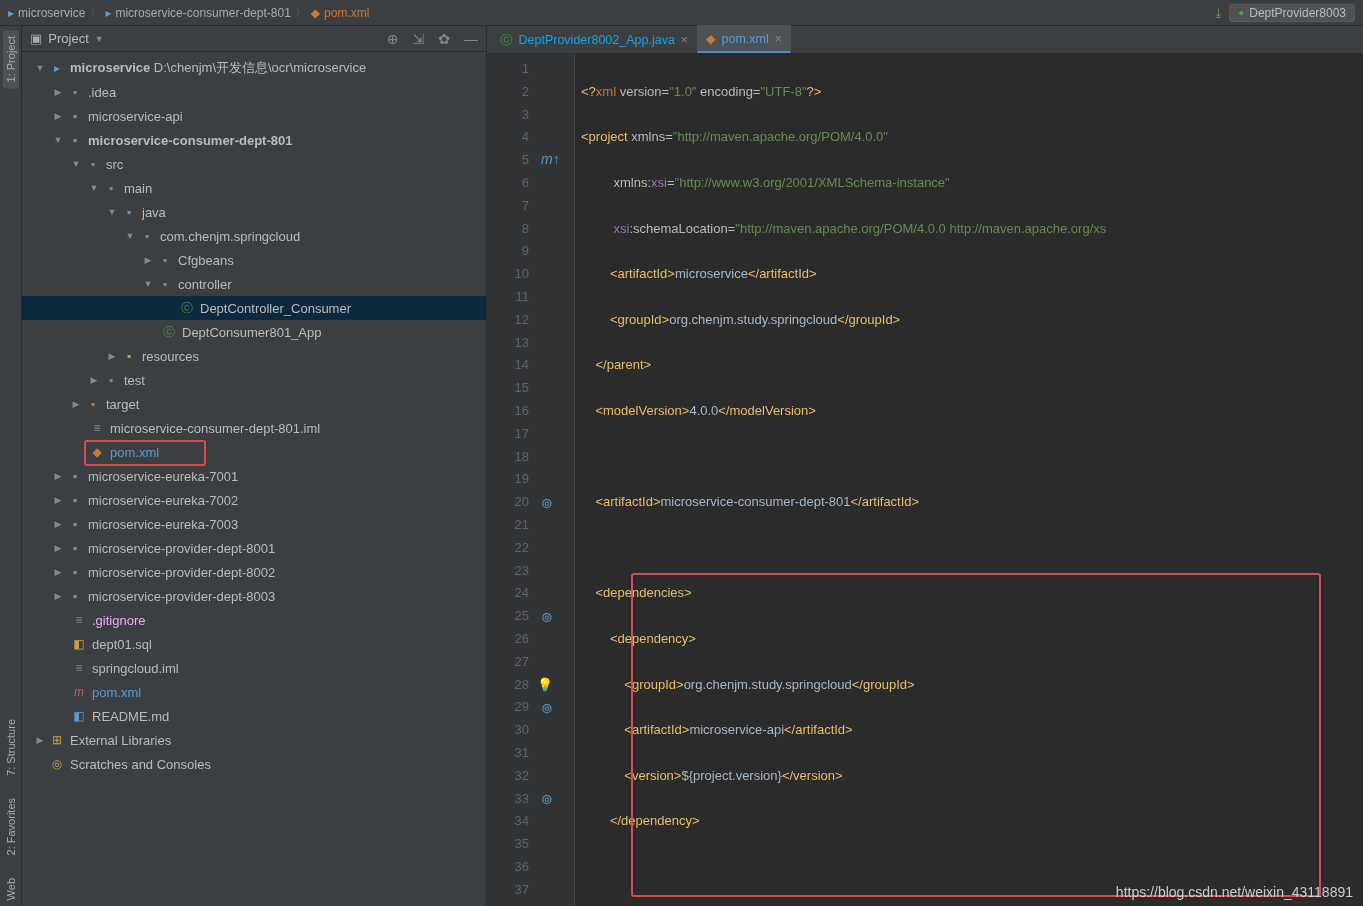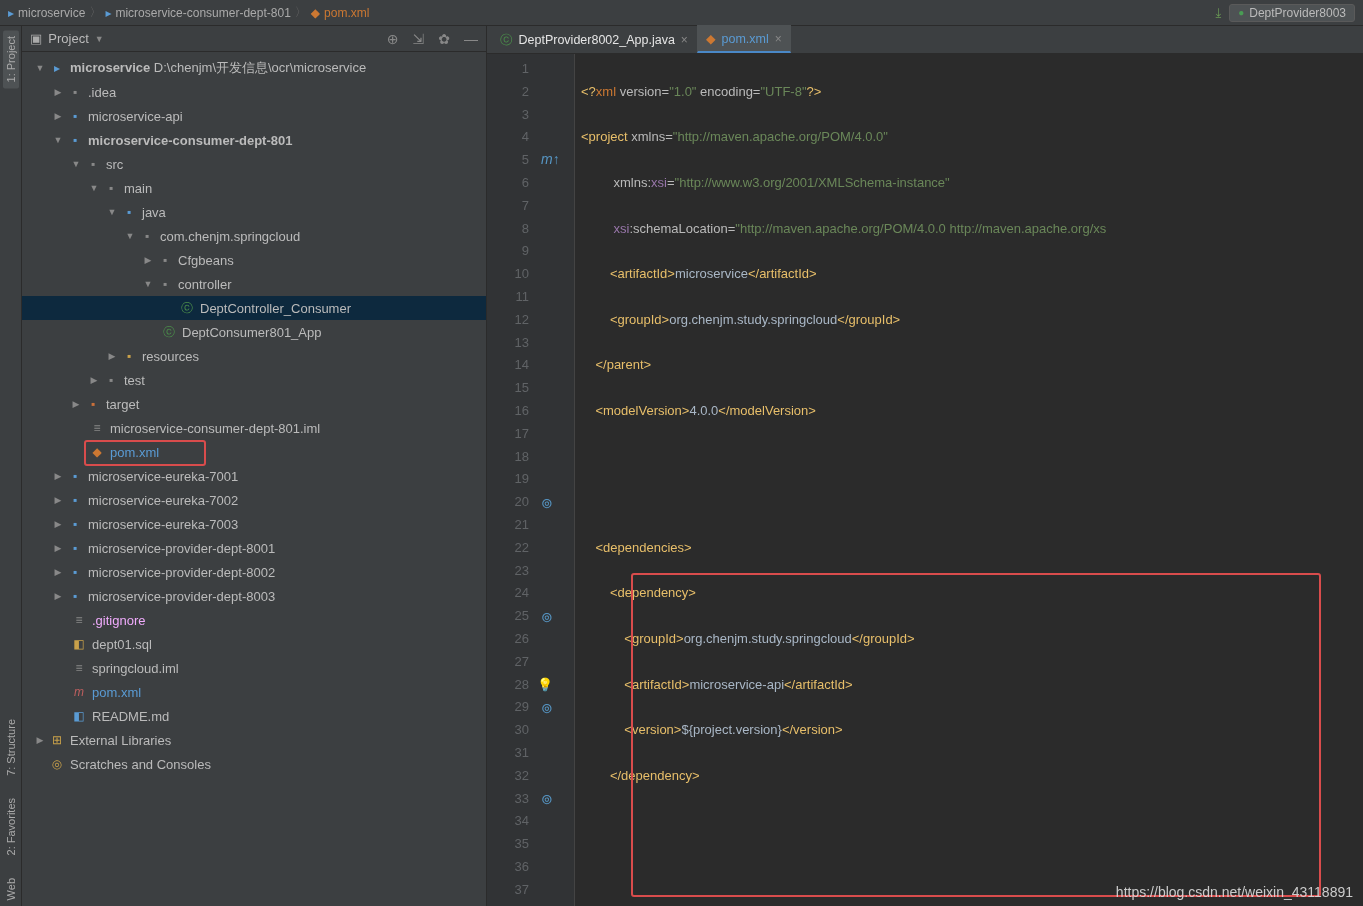--- a/index.html
+++ b/index.html
@@ -30,21 +30,21 @@
 .tree-row .label.orange { color:#f0abfc; }
 .tree-row .label.blue { color:#5a9bd4; }
 .fld-blue{color:#5a9bd4;} .fld-yellow{color:#c9a14a;} .fld-gray{color:#888;} .ico-class{color:#4a8a4a;} .ico-maven{color:#bf5f5f;}
 .ic-xml{color:#cc7832;} .ic-txt{color:#888;}
 .highlight-box{ position:absolute; border:2px solid #d94c4c; border-radius:3px; pointer-events:none;}
 .editor-area { flex:1; display:flex; flex-direction:column; background:#2b2b2b; position:relative; }
 .tabs { height:28px; background:#3c3f41; display:flex; align-items:flex-end; border-bottom:1px solid #2b2b2b; padding-left:4px; }
 .tab-item { height:26px; display:flex; align-items:center; padding:0 8px; gap:6px; font-size:12.5px; background:#3c3f41; border:1px solid transparent; cursor:pointer; }
 .tab-item.active { background:#4e5254; border-bottom:2px solid #4a88c7; height:28px;}
 .tab-item .close { color:#888; font-size:12px; cursor:pointer; }
-.tab-item .name.red { color:#e5e5e5; }
+.tab-item .name.red { color:#0ea5e9; }
 .tab-item .name.blue { color:#5a9bd4; }
 .editor { flex:1; display:flex; overflow:hidden; font-family:"JetBrains Mono","Consolas",monospace; font-size:13px; line-height:22.8px; position:relative;}
 .gutter { width:50px; background:#313335; text-align:right; color:#606366; padding:4px 8px 0 0; }
 .marks { width:24px; background:#313335; padding-top:4px; position:relative;}
 .marks .mark { position:absolute; left:2px; font-size:13px; }
 .fold-col { width:14px; background:#313335; border-right:1px solid #444; }
 .code { flex:1; padding:4px 0 0 6px; white-space:pre; color:#a9b7c6; position:relative;}
 .code .line { height:22.8px; }
 .kw{color:#cc7832;} .tag{color:#e8bf6a;} .attr{color:#bababa;} .str{color:#6a8759;} .ns{color:#9876aa;}
 .bulb{color:#d9a441; font-size:15px;}
@@ -311,20 +311,21 @@
       <div class="code">
 <div class="line"><span class="tag">&lt;?</span><span class="kw">xml</span><span class="attr"> version=</span><span class="str">"1.0"</span><span class="attr"> encoding=</span><span class="str">"UTF-8"</span><span class="tag">?&gt;</span></div>
 <div class="line"><span class="tag">&lt;project </span><span class="attr">xmlns</span><span class="attr">=</span><span class="str">"http://maven.apache.org/POM/4.0.0"</span></div>
 <div class="line">         <span class="attr">xmlns:</span><span class="ns">xsi</span><span class="attr">=</span><span class="str">"http://www.w3.org/2001/XMLSchema-instance"</span></div>
 <div class="line">         <span class="ns">xsi</span><span class="attr">:schemaLocation=</span><span class="str">"http://maven.apache.org/POM/4.0.0 http://maven.apache.org/xs</span></div>
 <div class="line">        <span class="tag">&lt;artifactId&gt;</span><span>microservice</span><span class="tag">&lt;/artifactId&gt;</span></div>
 <div class="line">        <span class="tag">&lt;groupId&gt;</span><span>org.chenjm.study.springcloud</span><span class="tag">&lt;/groupId&gt;</span></div>
 <div class="line">    <span class="tag">&lt;/parent&gt;</span></div>
 <div class="line">    <span class="tag">&lt;modelVersion&gt;</span><span>4.0.0</span><span class="tag">&lt;/modelVersion&gt;</span></div>
 <div class="line"> </div>
+<div class="line">    <span class="tag">&lt;artifactId&gt;</span><span>microservice-consumer-dept-801</span><span class="tag">&lt;/artifactId&gt;</span></div>
 <div class="line"> </div>
 <div class="line">    <span class="tag">&lt;dependencies&gt;</span></div>
 <div class="line">        <span class="tag">&lt;dependency&gt;</span></div>
 <div class="line">            <span class="tag">&lt;groupId&gt;</span><span>org.chenjm.study.springcloud</span><span class="tag">&lt;/groupId&gt;</span></div>
 <div class="line">            <span class="tag">&lt;artifactId&gt;</span><span>microservice-api</span><span class="tag">&lt;/artifactId&gt;</span></div>
 <div class="line">            <span class="tag">&lt;version&gt;</span><span>${project.version}</span><span class="tag">&lt;/version&gt;</span></div>
 <div class="line">        <span class="tag">&lt;/dependency&gt;</span></div>
 
 
 

